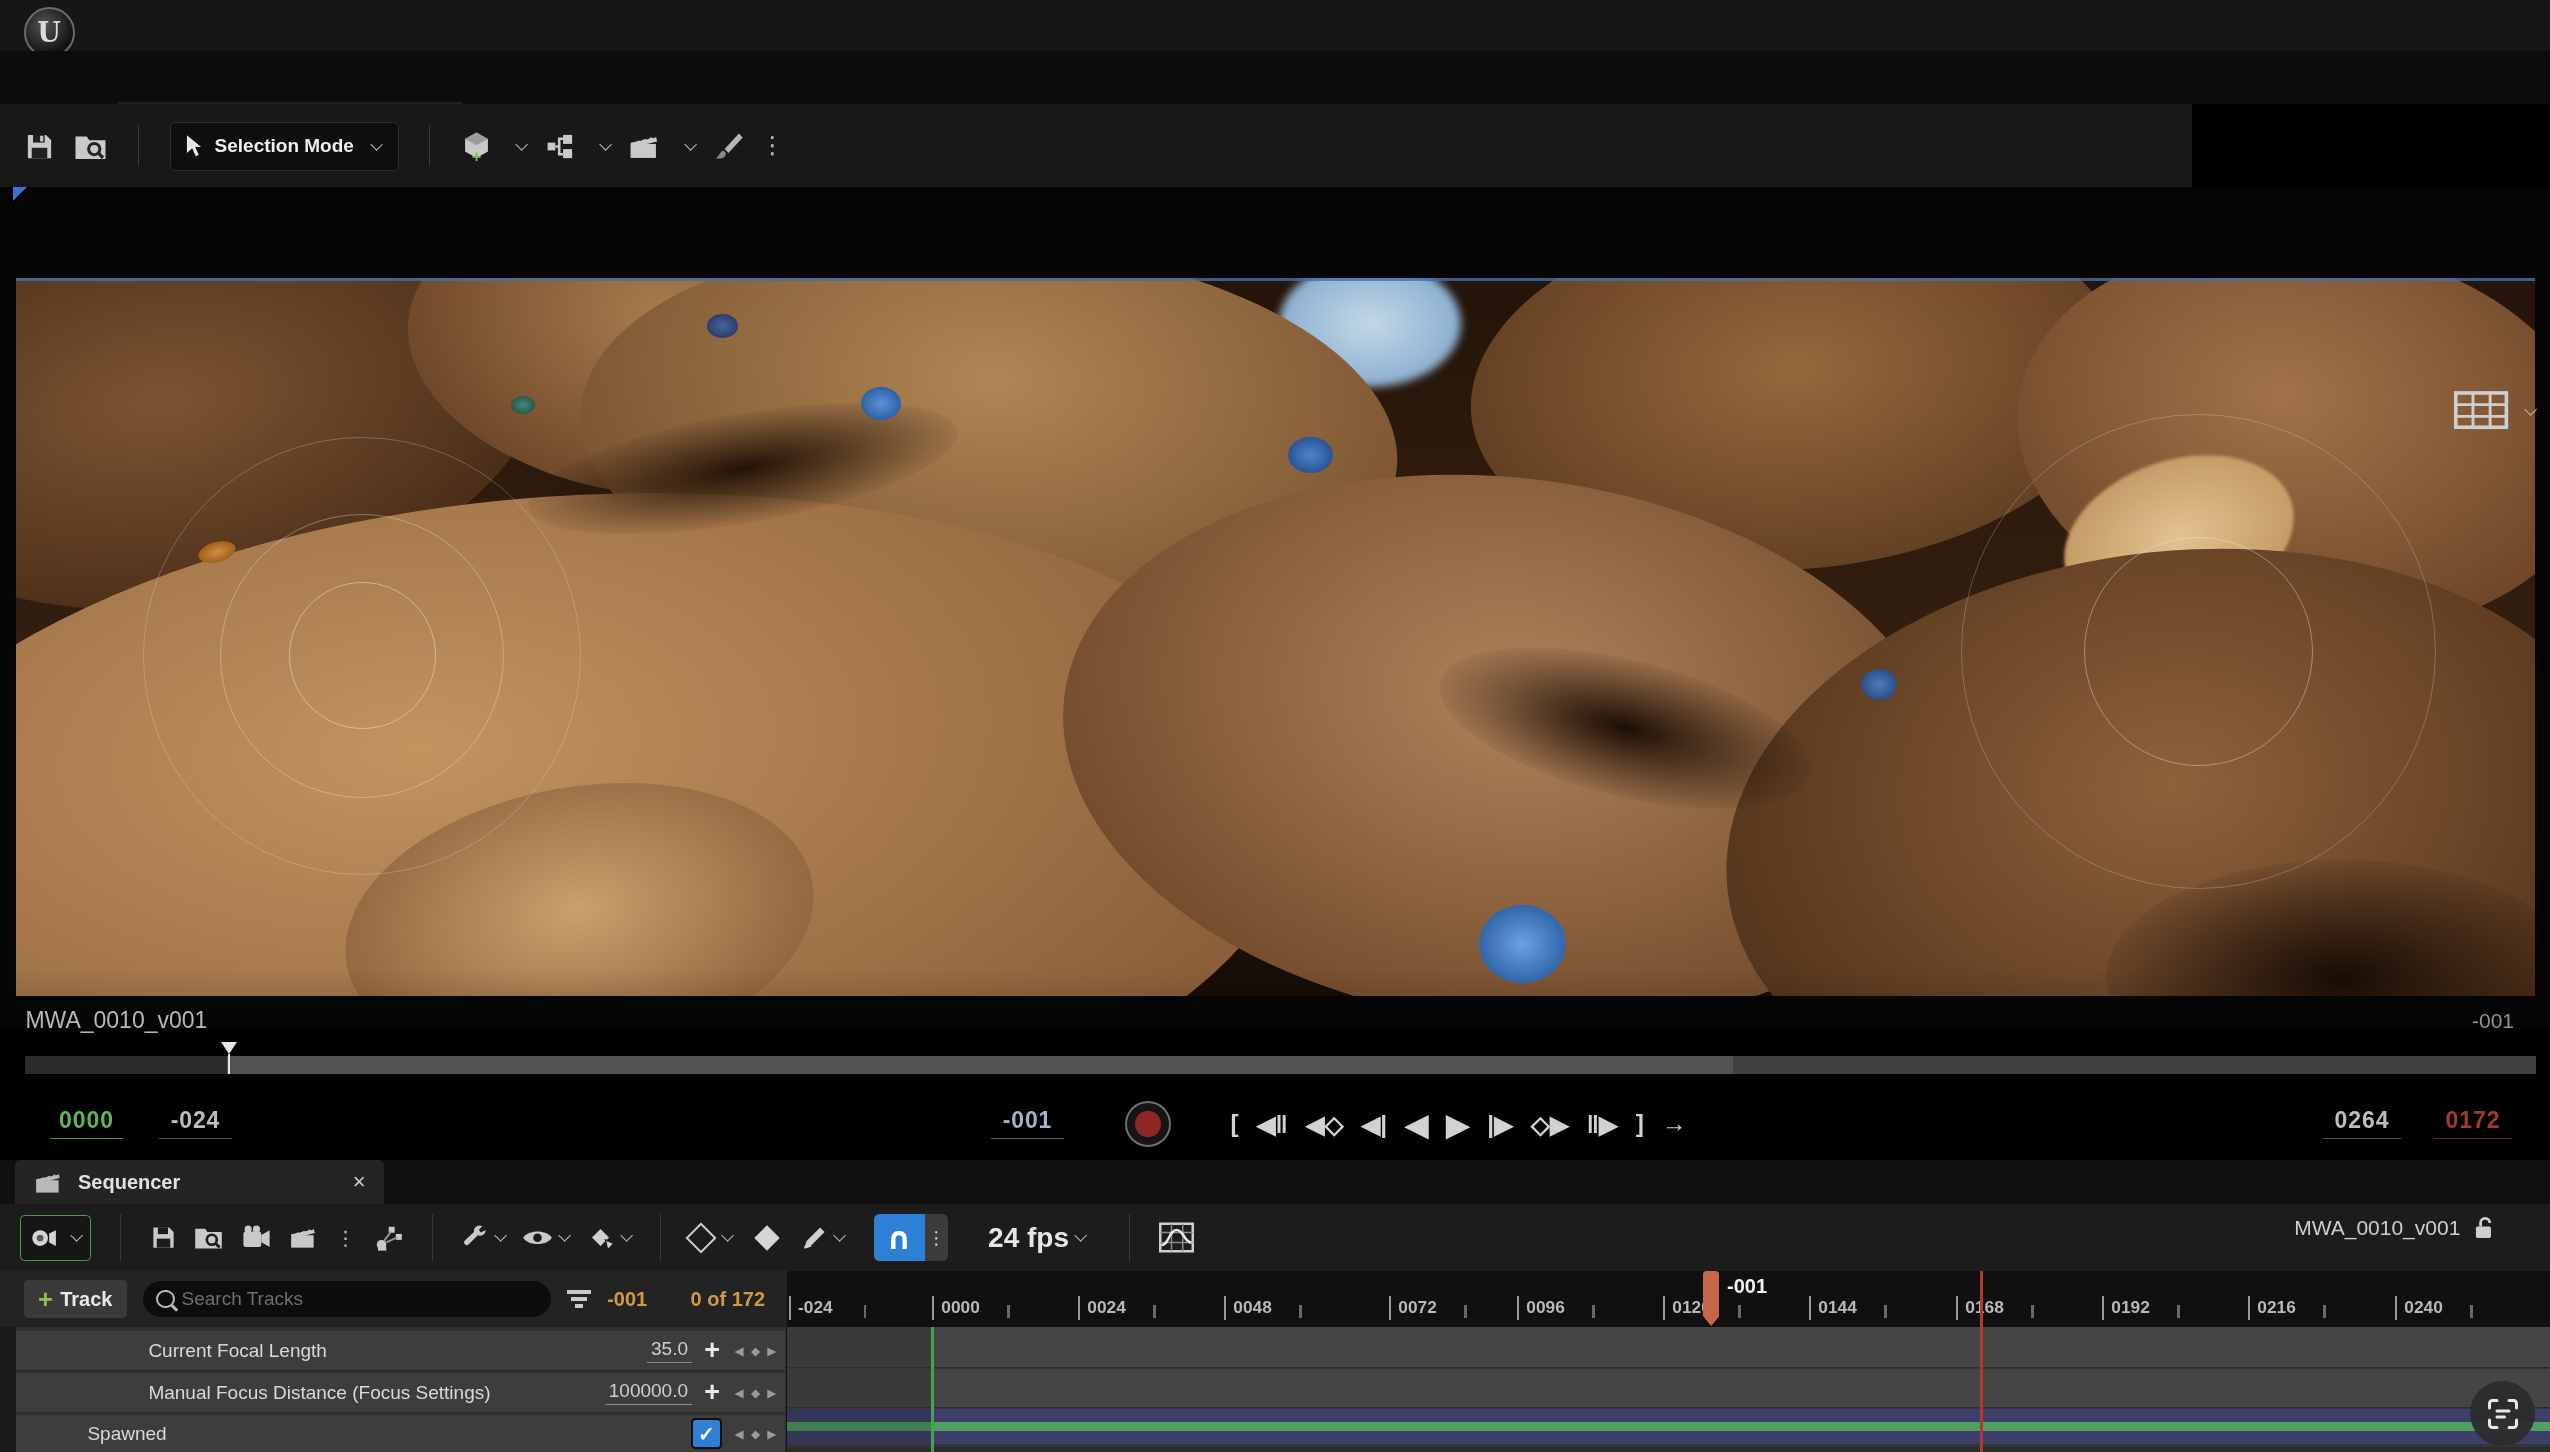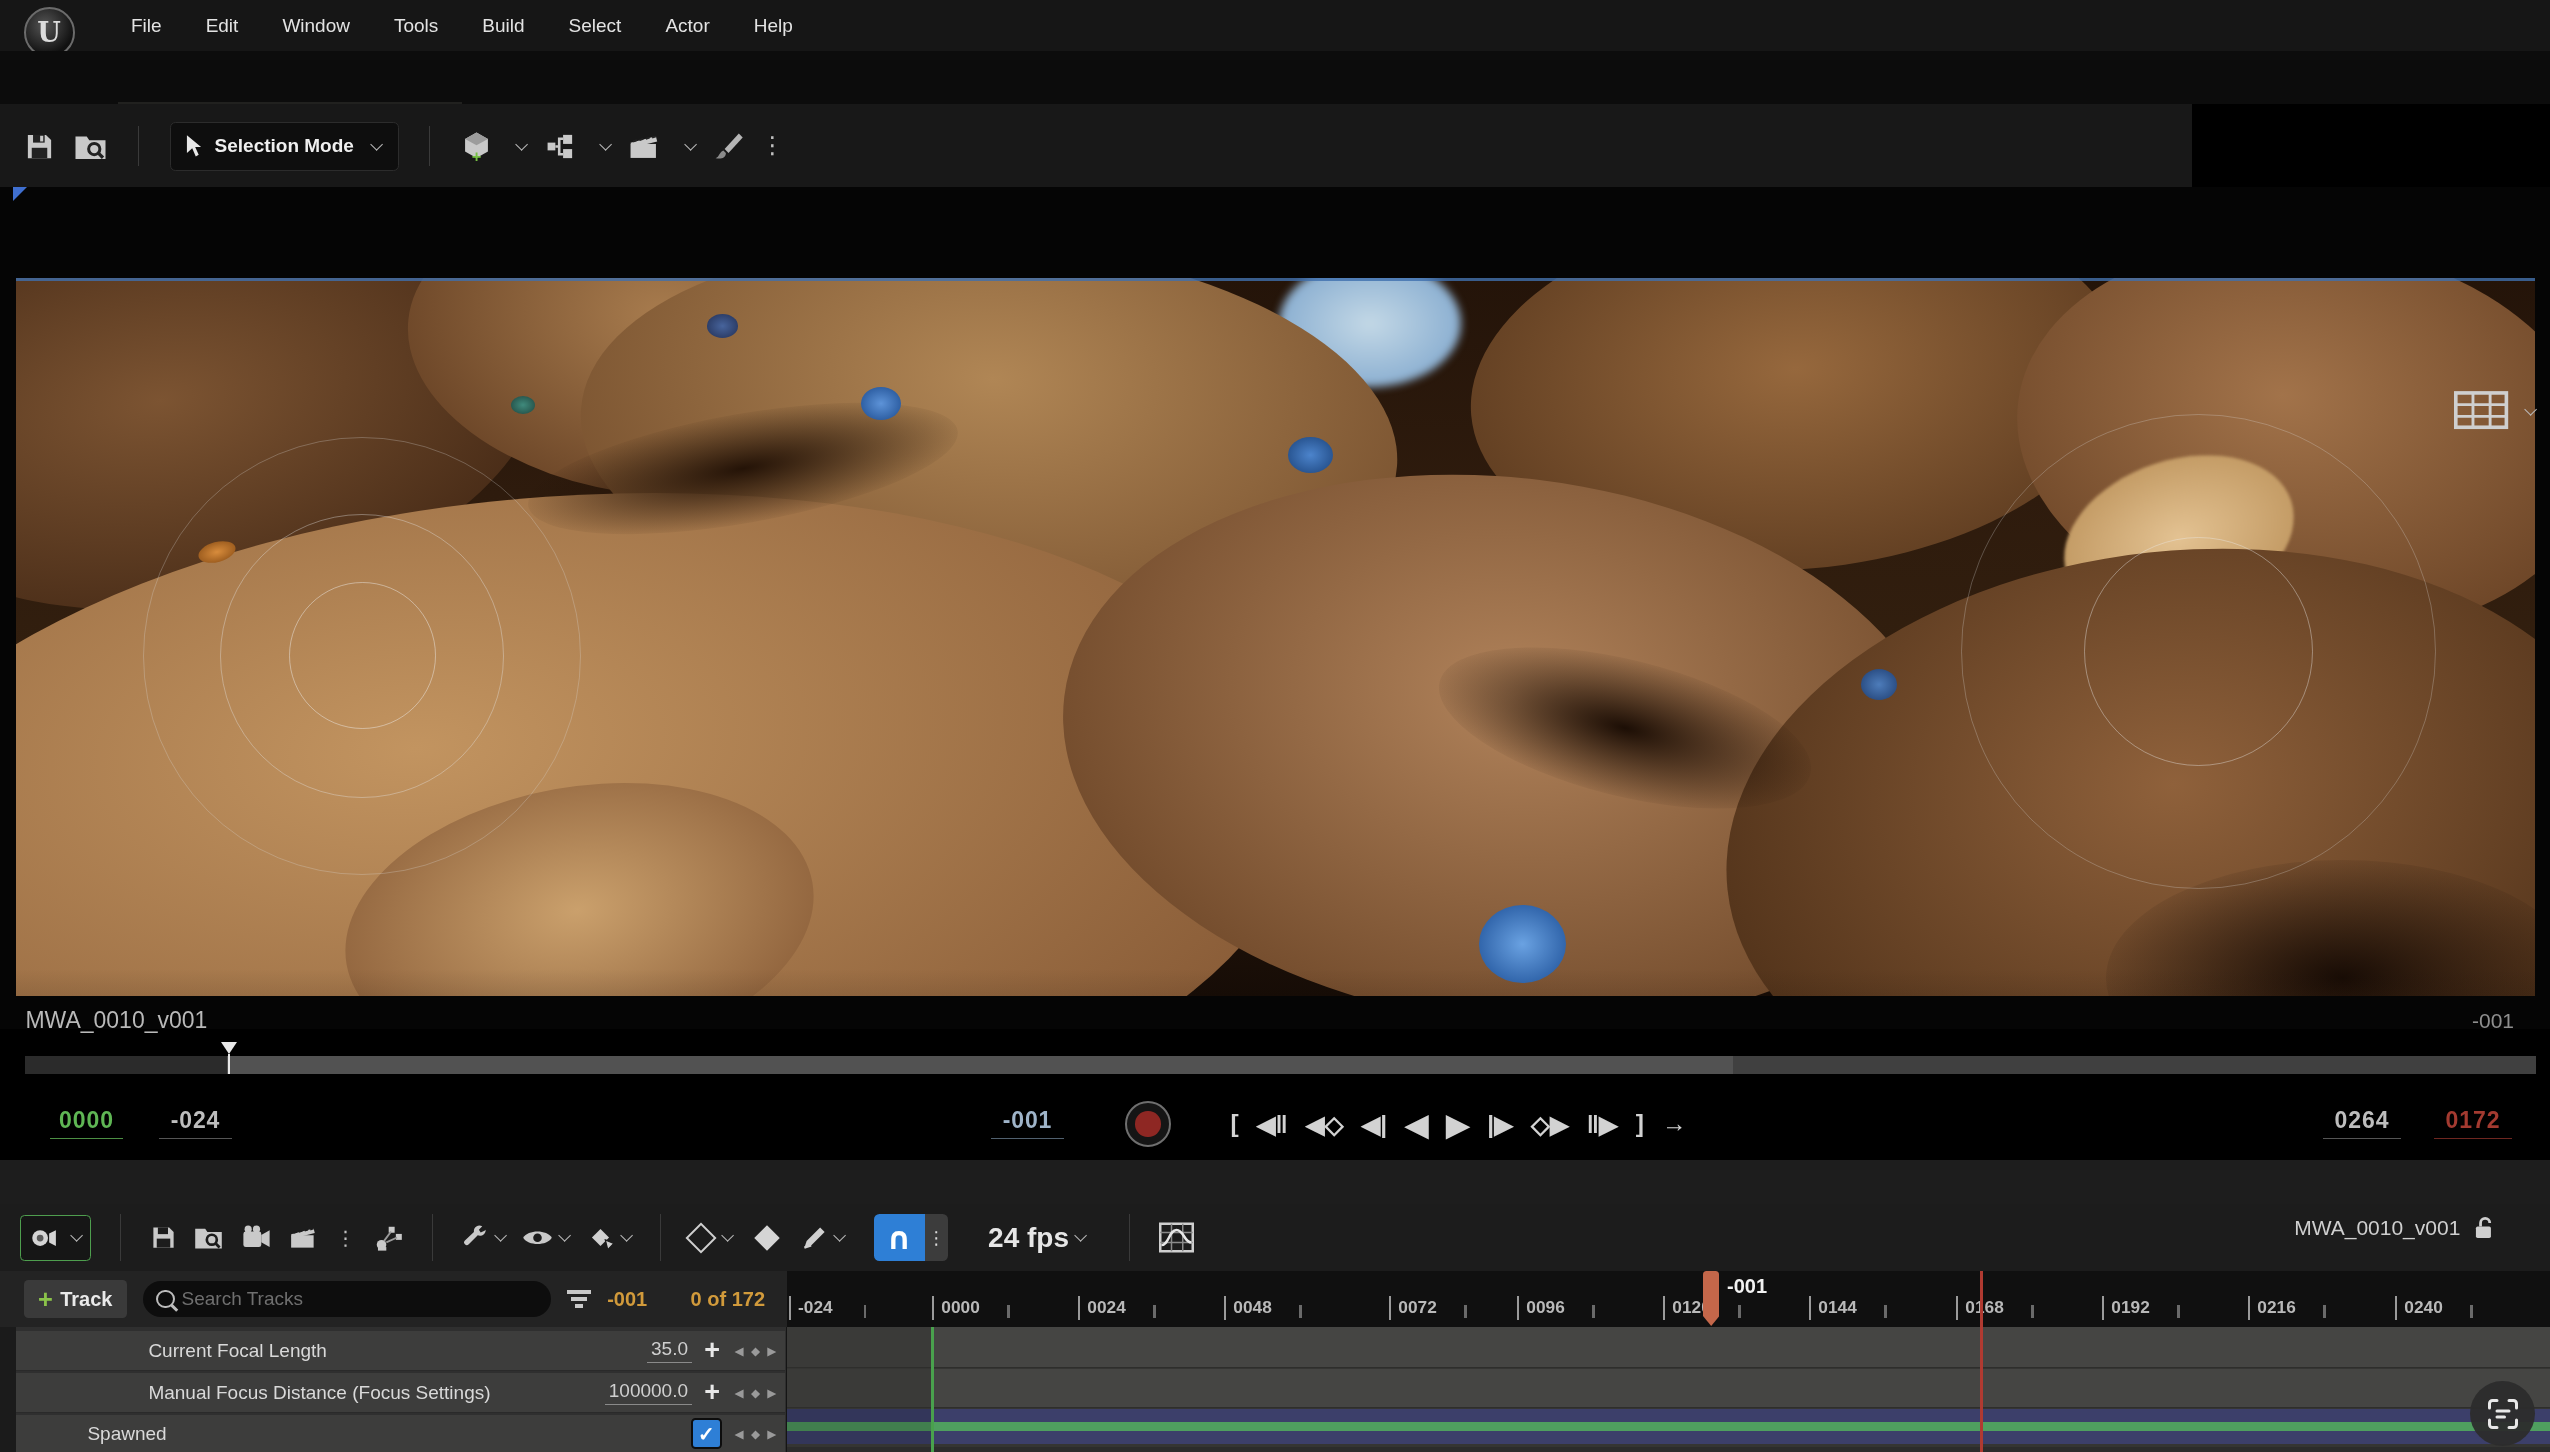--- a/index.html
+++ b/index.html
@@ -125,30 +125,20 @@
   #leftstrip{left:0;top:56px;width:16.4px;height:125px;background:#1b1b1b;}
   
   #fab{left:2470px;top:1381px;width:65px;height:65px;border-radius:50%;background:rgba(44,44,44,.95);
     display:flex;align-items:center;justify-content:center;}
 </style>
 </head>
 <body>
 
 <div id="menubar" class="abs">
   <div id="logo" class="abs">U</div>
-  <div class="flex" style="position:absolute;left:109px;top:0;height:51px;">
-    <div class="menu-item">File</div>
-    <div class="menu-item">Edit</div>
-    <div class="menu-item">Window</div>
-    <div class="menu-item">Tools</div>
-    <div class="menu-item">Build</div>
-    <div class="menu-item">Select</div>
-    <div class="menu-item">Actor</div>
-    <div class="menu-item">Help</div>
-  </div>
 </div>
 
 <div id="tabrow" class="abs">
   <div id="leveltab" class="abs">
     <svg width="27" height="23.6" viewBox="0 0 30 26">
       <polygon points="6,20 13,4 20,20" fill="#e8a33d"></polygon>
         <polygon points="15,20 20,10 26,20" fill="#e8a33d"></polygon>
       <rect x="4" y="21" width="23" height="3" fill="#e8a33d"></rect>
     </svg>
     <span class="lbl">TESTLEVL•</span>
@@ -358,20 +348,31 @@
   <span class="tglyph" style="font-size:30px;">◀</span>
   <span class="tglyph" style="font-size:30px;">▶</span>
   <span class="tglyph">|▶</span>
   <span class="tglyph">◇▶</span>
   <span class="tglyph">‖▶</span>
   <span class="tglyph">]</span>
   <span class="tglyph">→</span>
 </div>
 
 <div id="seq" class="abs">
+  <div id="seqtabs" class="abs">
+    <div id="seqtab" class="abs">
+      <svg width="31" height="27" viewBox="0 0 26 24">
+        <rect x="2" y="10" width="20" height="11" fill="#b9b9b9"></rect>
+        <path d="M2 9l20-5 1 4-20 5z" fill="#b9b9b9"></path>
+          <path d="M4 8l3-1M9 7l3-1M14 6l3-1M19 5l3-1" stroke="#222" stroke-width="1.6"></path>
+        </svg>
+      <span class="lbl">Sequencer</span>
+      <span class="x">×</span>
+    </div>
+  </div>
 
   <div id="seqtools" class="abs" style="gap:16.4px;">
     <div id="camcut">
       <svg width="27" height="22" viewBox="0 0 24 18">
         <circle cx="9" cy="9" r="7" fill="#d5d5d5"></circle>
           <circle cx="9" cy="9" r="3" fill="#5a5a5a"></circle>
         <polygon points="17,5 23,2 23,16 17,13" fill="#d5d5d5"></polygon>
         </svg>
       <span class="chev"></span>
     </div>

